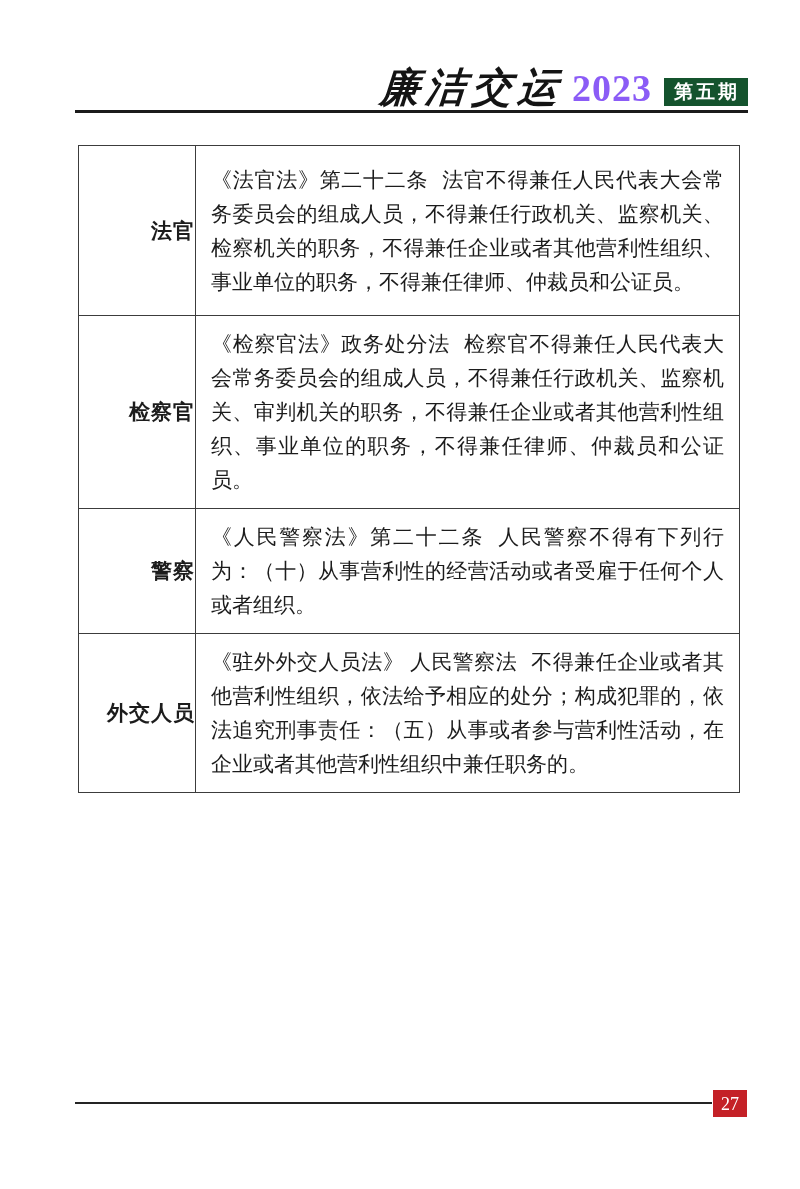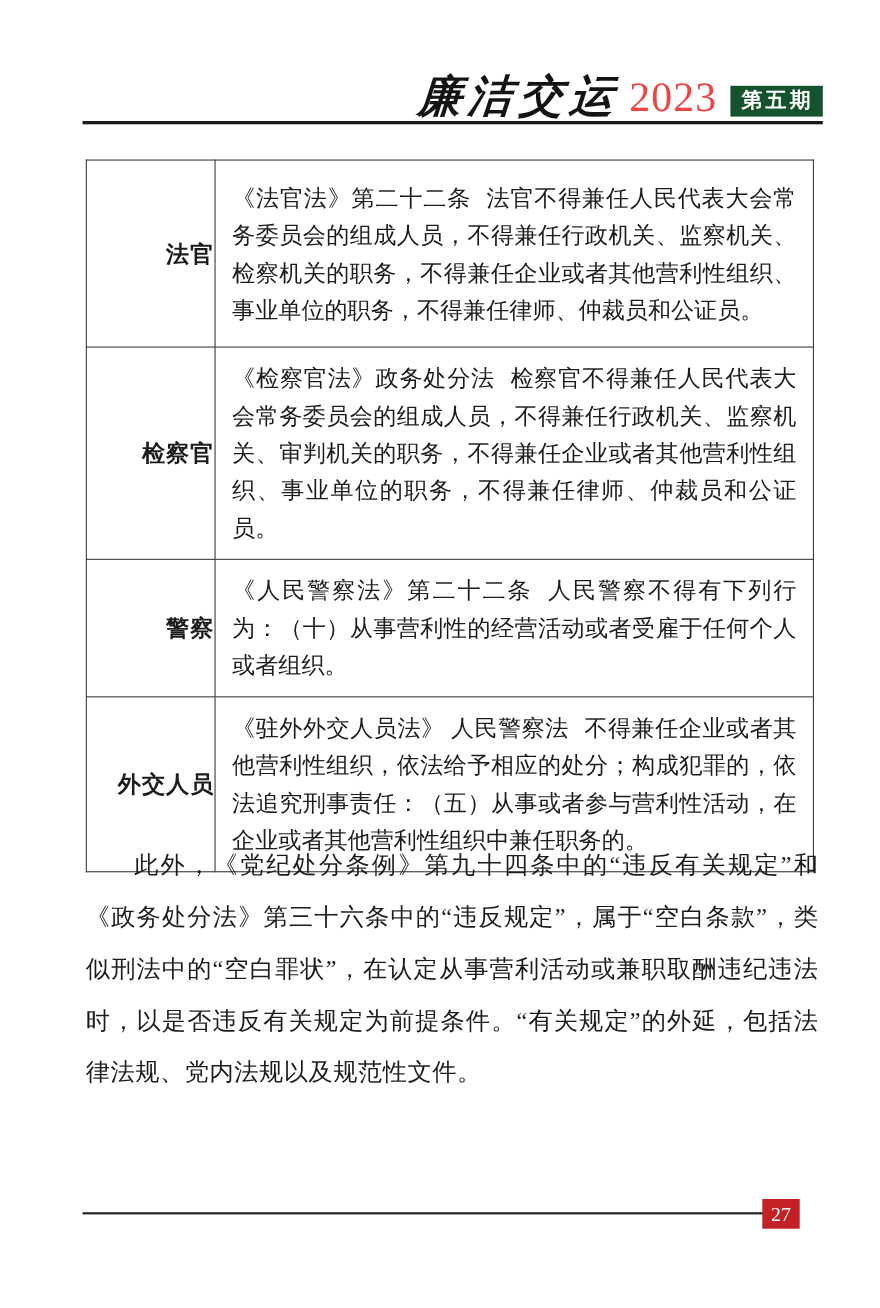--- a/index.html
+++ b/index.html
@@ -36,22 +36,22 @@
     font-size: 40px;
     font-weight: bold;
     color: #141414;
     letter-spacing: 6px;
     font-style: italic;
     transform: skewX(-4deg);
     line-height: 1;
   }
   .masthead-year {
     font-size: 38px;
-    font-weight: normal;
-    color: #ef4444;
+    font-weight: bold;
+    color: #8b5cf6;
     letter-spacing: 1px;
     line-height: 1;
   }
   .issue-badge {
     background: #14532d;
     color: #ffffff;
     font-size: 19px;
     font-weight: bold;
     letter-spacing: 3px;
     padding: 4px 8px 5px 10px;
@@ -121,21 +121,21 @@
     position: absolute;
     top: 1102px;
     left: 75px;
     width: 637px;
     height: 2px;
     background: #242424;
   }
   .page-number-badge {
     position: absolute;
     top: 1090px;
-    left: 693px;
+    left: 713px;
     width: 34px;
     height: 27px;
     background: #c42127;
     color: #ffffff;
     font-size: 18px;
     display: flex;
     align-items: center;
     justify-content: center;
     line-height: 1;
   }
@@ -168,18 +168,17 @@
         <td class="role-cell">警察</td>
         <td class="text-cell"><span class="law-name">《人民警察法》第二十二条</span><span>人民警察不得有下列行为：（十）从事营利性的经营活动或者受雇于任何个人或者组织。</span></td>
       </tr>
       <tr class="row-4">
         <td class="role-cell">外交人员</td>
         <td class="text-cell"><span class="law-name">《驻外外交人员法》 人民警察法</span><span>不得兼任企业或者其他营利性组织，依法给予相应的处分；构成犯罪的，依法追究刑事责任：（五）从事或者参与营利性活动，在企业或者其他营利性组织中兼任职务的。</span></td>
       </tr>
     </tbody>
   </table>
 
-  <p class="body-paragraph">此外，《党纪处分条例》第九十四条中的“违反有关规定”和《政务处分法》第三十六条中的“违反规定”，属于“空白条款”，类似刑法中的“空白罪状”，在认定从事营利活动或兼职取酬违纪违法时，以是否违反有关规定为前提条件。“有关规定”的外延，包括法律法规、党内法规以及规范性文件。</p>
 
   <div class="footer-rule"></div>
   <div class="page-number-badge">27</div>
 
 </div>
 
 </body></html>

